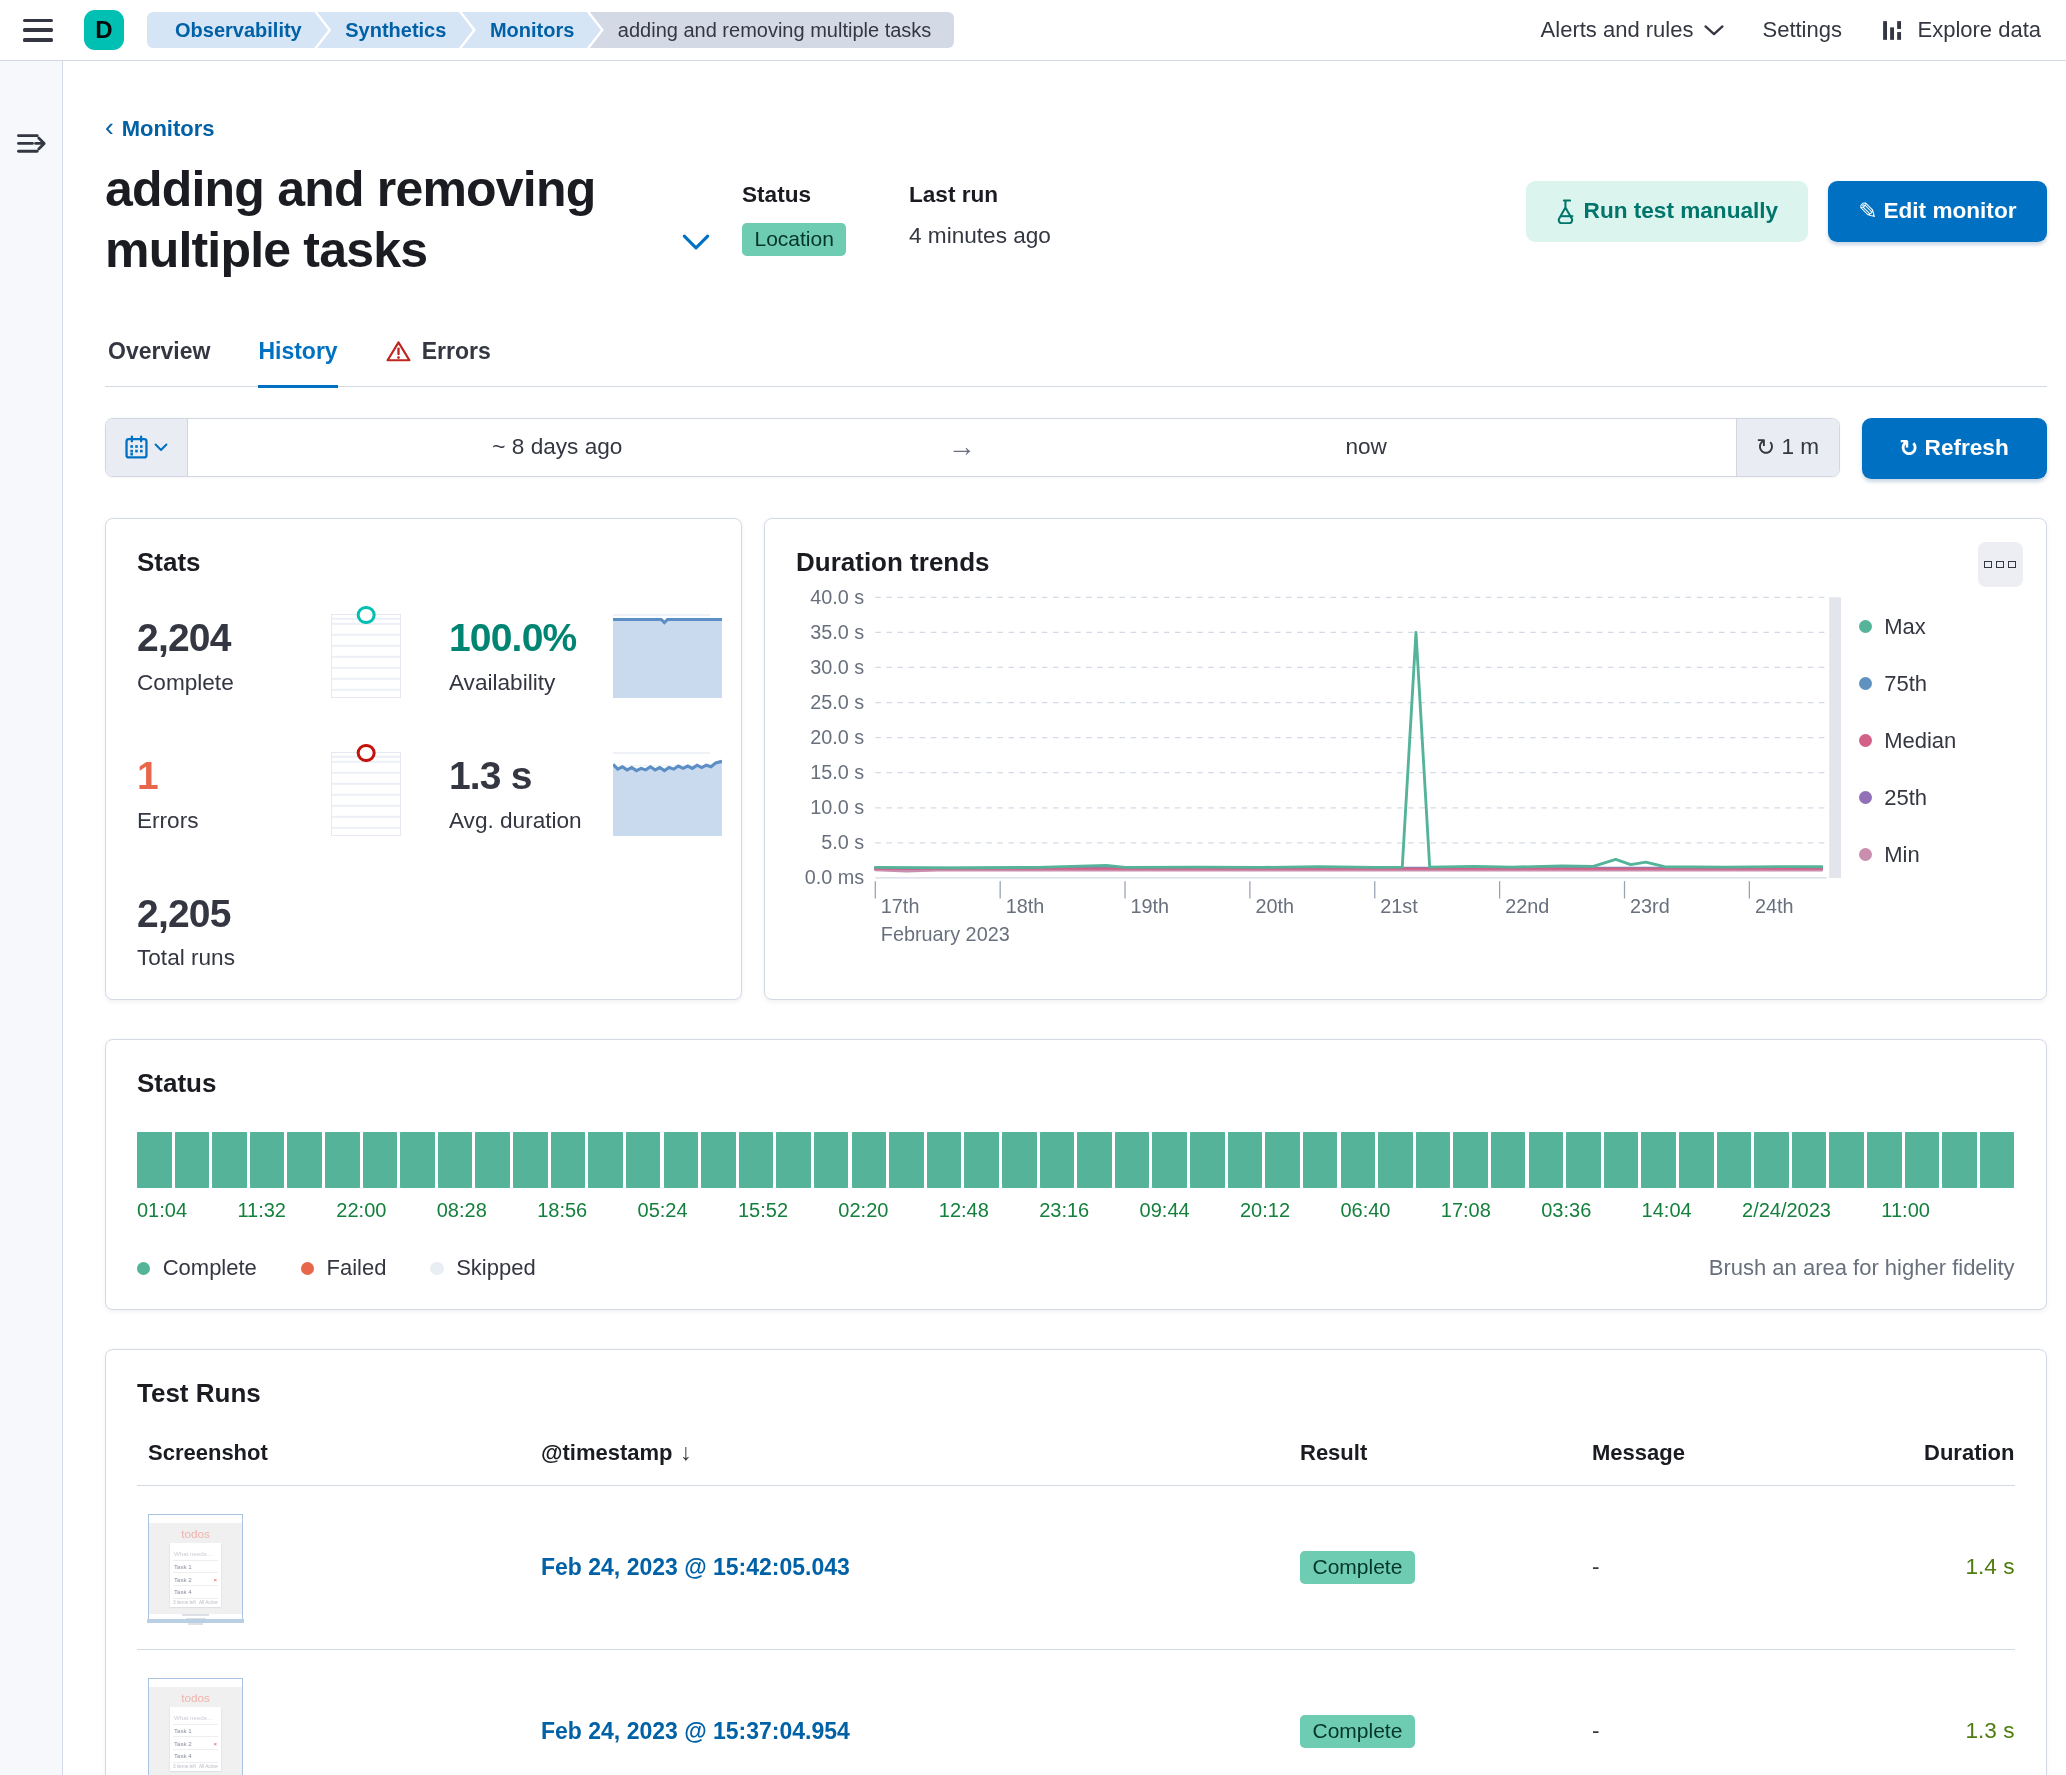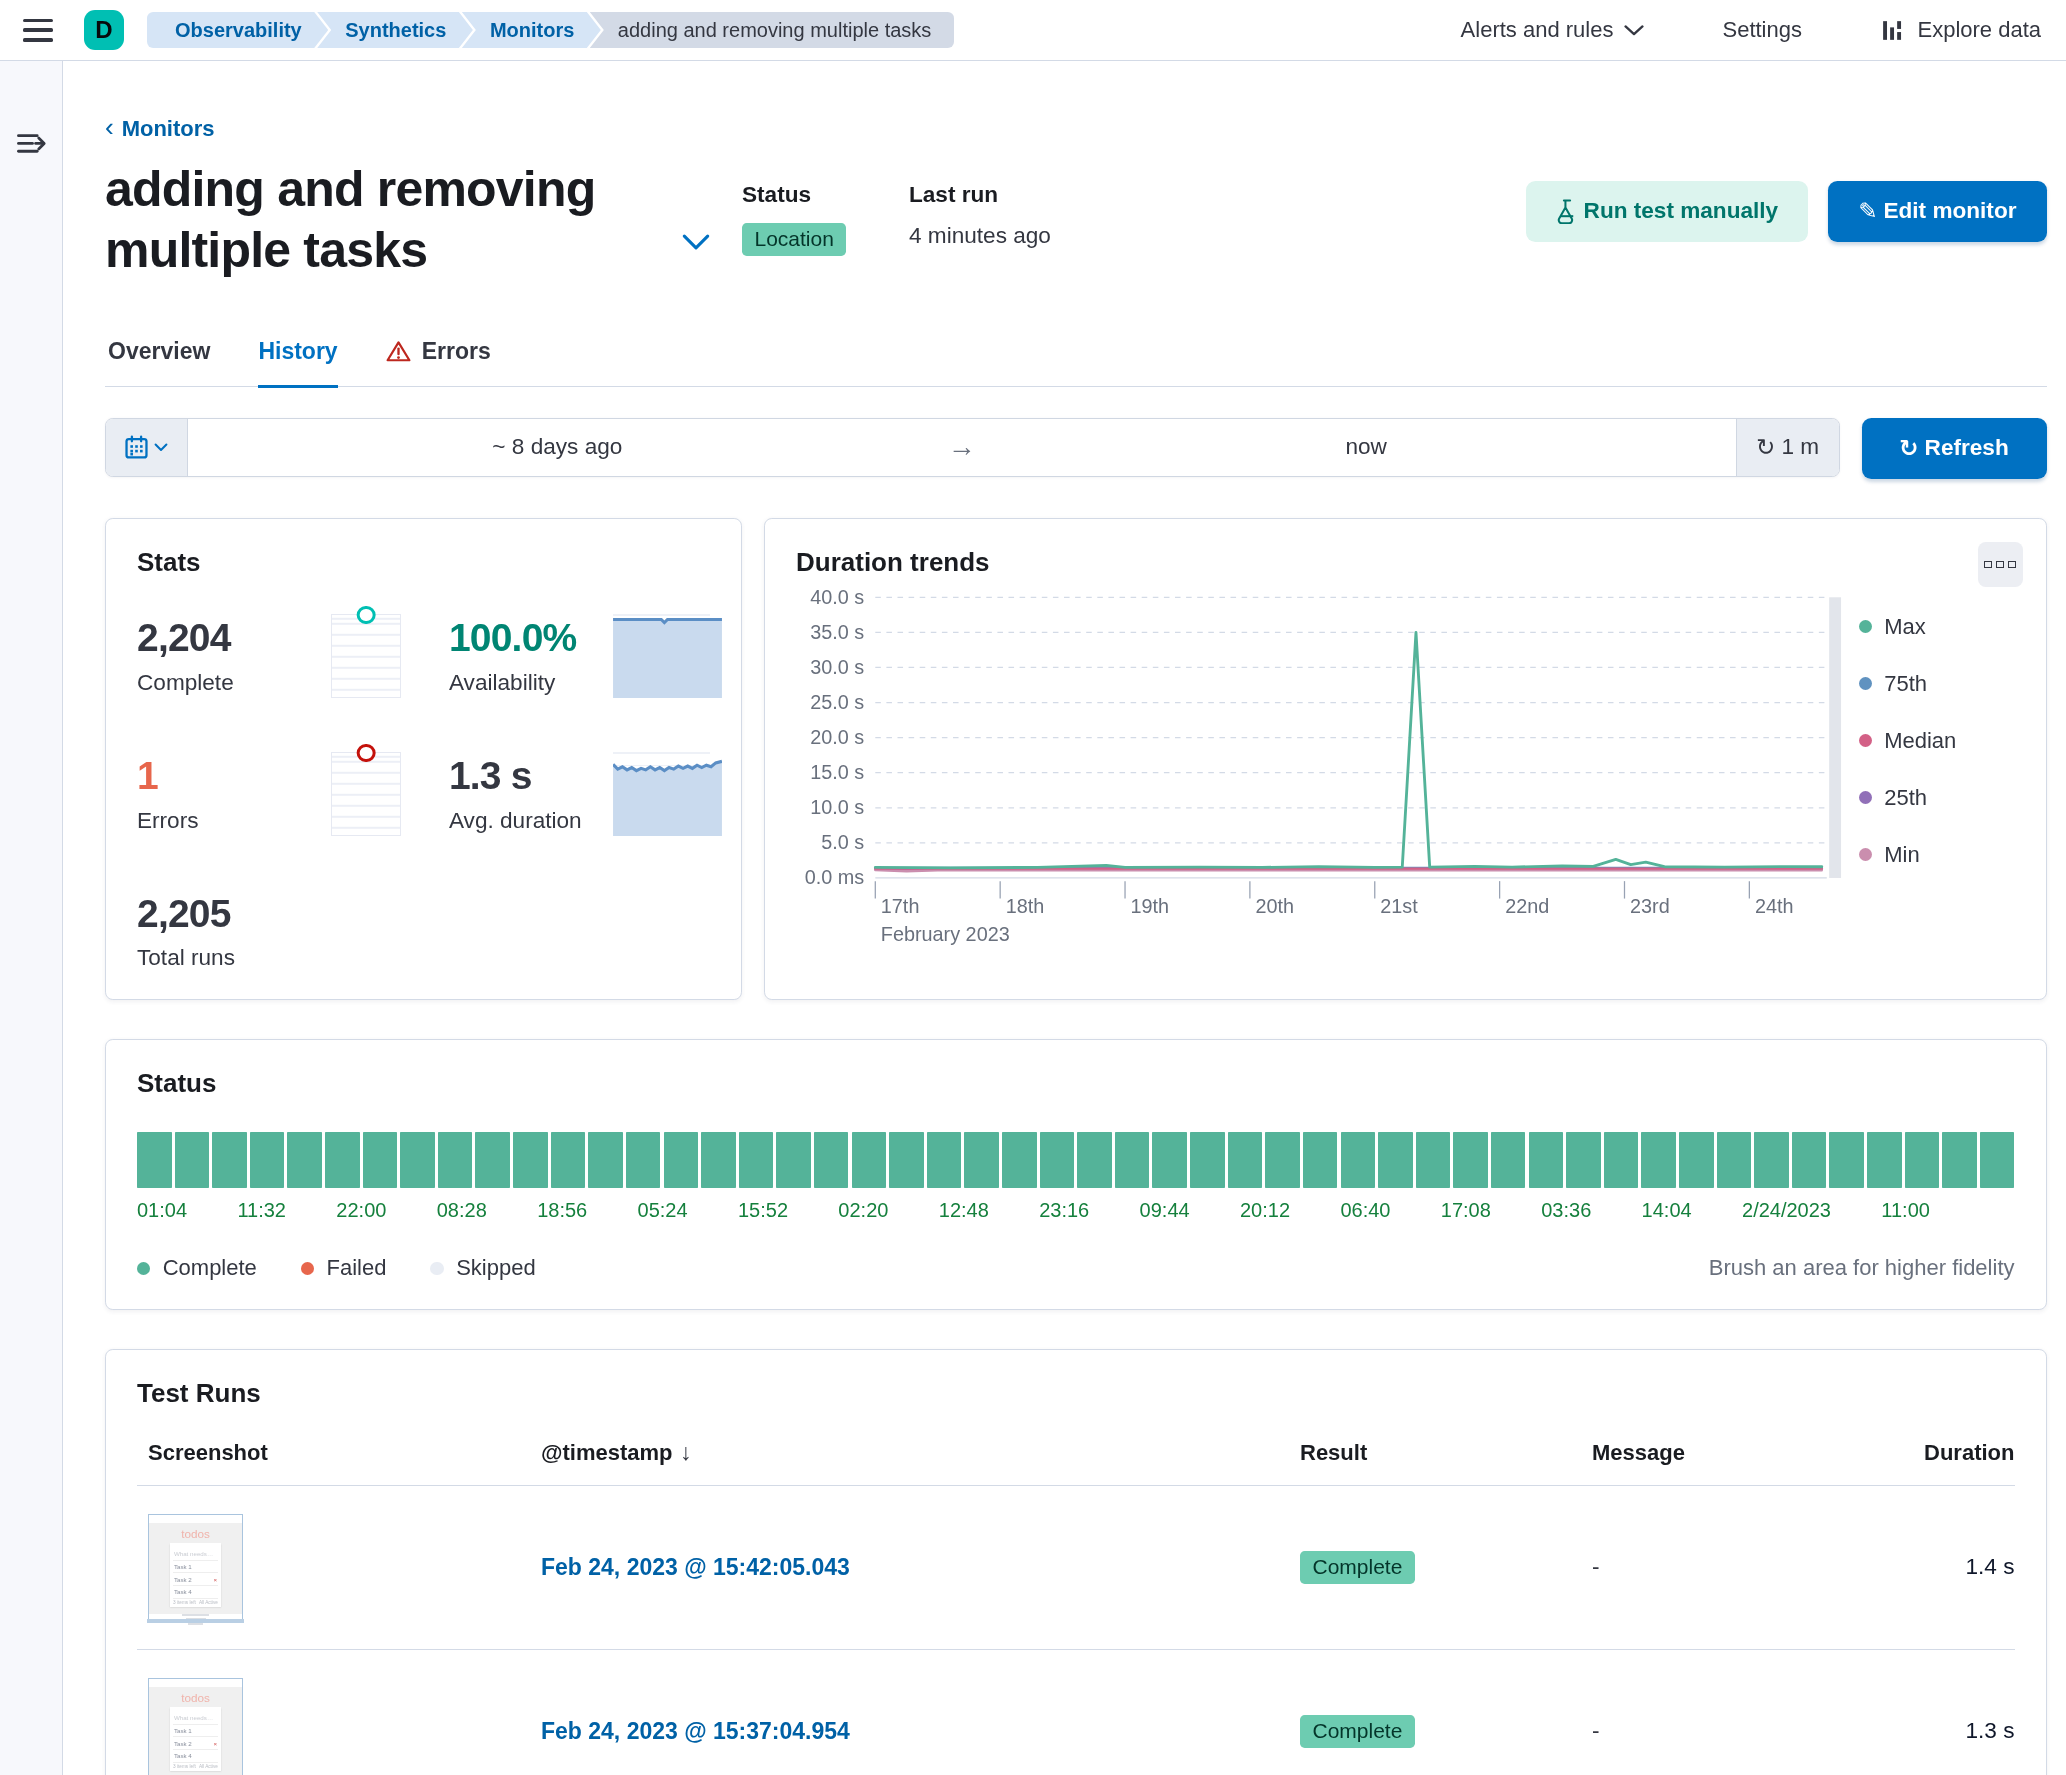--- a/index.html
+++ b/index.html
@@ -12,21 +12,21 @@
   .hamburger { width:30px; height:23px; display:flex; flex-direction:column; justify-content:space-between; cursor:pointer; }
   .hamburger span { display:block; height:3.5px; background:#343741; border-radius:1.6px; }
   .space-badge { width:40px; height:40px; border-radius:11px; background:#00bfb3; color:#07090b; font-size:24px; font-weight:700; display:flex; align-items:center; justify-content:center; margin-left:31px; }
   .breadcrumbs { display:flex; align-items:center; margin-left:23px; }
   .crumb { height:36px; line-height:36px; font-size:20px; font-weight:600; padding:0 26.5px 0 28px; margin-right:-11px; white-space:nowrap; }
   .crumb.blue { background:#d6e5f6; color:#0061a6; }
   .crumb.gray { background:#d3dae6; color:#343741; font-weight:400; }
   .crumb.first { clip-path:polygon(0 0, calc(100% - 14px) 0, 100% 50%, calc(100% - 14px) 100%, 0 100%); border-radius:6.2px 0 0 6.2px; }
   .crumb.mid { clip-path:polygon(0 0, calc(100% - 14px) 0, 100% 50%, calc(100% - 14px) 100%, 0 100%, 14px 50%);text-align:center; }
   .crumb.last { clip-path:polygon(0 0, 100% 0, 100% 100%, 0 100%, 14px 50%); border-radius:0 6.2px 6.2px 0; padding-right:23px; }
-  .hdr-right { margin-left:auto; display:flex; align-items:center; gap:78px; }
+  .hdr-right { margin-left:auto; display:flex; align-items:center; gap:38px; }
   .hdr-item { display:flex; align-items:center; gap:11px; font-size:22px; color:#343741; cursor:pointer; white-space:nowrap; }
   .chev-svg { width:20px; height:12.5px; }
 
   
   .body-wrap { display:flex; height:1714px; }
   .sidebar { width:63px; background:#f7f8fc; border-right:0.8px solid #d3dae6; position:relative; flex:0 0 63px; }
   .expand-icon { position:absolute; top:70px; left:15.6px; cursor:pointer; }
   .main { flex:1; padding:54px 19.5px 0 42px; background:#fff; min-width:0; }
 
   
@@ -107,21 +107,21 @@
 
   
   .testruns-card { margin-top:39px; margin-bottom:31px; }
   .tr-grid { display:grid; grid-template-columns:393px 759px 292px 261px 1fr; align-items:center; }
   .tr-head { margin-top:30px; padding:0 0 18.7px 11px; border-bottom:1.6px solid #d3dae6; }
   .tr-head > div { font-size:22px; font-weight:700; color:#1a1c21; display:flex; align-items:center; gap:7.8px; }
   .tr-head .right, .tr-row .right { justify-self:end; text-align:right; }
   .sort-arrow { font-size:23px; font-weight:400; color:#343741; }
   .tr-row { padding:28px 0 28px 11px; border-bottom:1.6px solid #d3dae6; }
   .ts-link { color:#0061a6; font-size:23px; font-weight:600; cursor:pointer; }
-  .dur-cell { font-size:22.6px; color:#0f172a; }
+  .dur-cell { font-size:22.6px; color:#4d7c0f; }
   .msg-cell { font-size:22.6px; color:#343741; }
 
   .shot { width:95px; height:107px; border:1.6px solid #a9c4de; background:#fff; position:relative; cursor:pointer; }
   .shot::after { content:""; position:absolute; left:-1.6px; right:-1.6px; bottom:-3.1px; height:3.9px; background:#b9cfe4; }
   .shot-body { position:absolute; top:7.8px; left:0; right:0; bottom:6.2px; background:#f0f0f0; }
   .shot-title { text-align:center; color:#f0b3ab; font-size:11.7px; margin-top:4.7px; }
   .shot-card { width:51px; margin:3.1px auto 0; background:#fff; box-shadow:0 0.8px 1.6px rgba(0,0,0,.15); padding:4.7px 3.1px 2.3px; }
   .shot-card .trow { font-size:6.2px; color:#8b919e; border-top:0.8px solid #eee; padding:2.3px 0.8px; display:flex; justify-content:space-between; }
   .shot-card .trow:first-child { border-top:none; color:#c9ccd2; }
   .shot-card .x { color:#d05353; }

